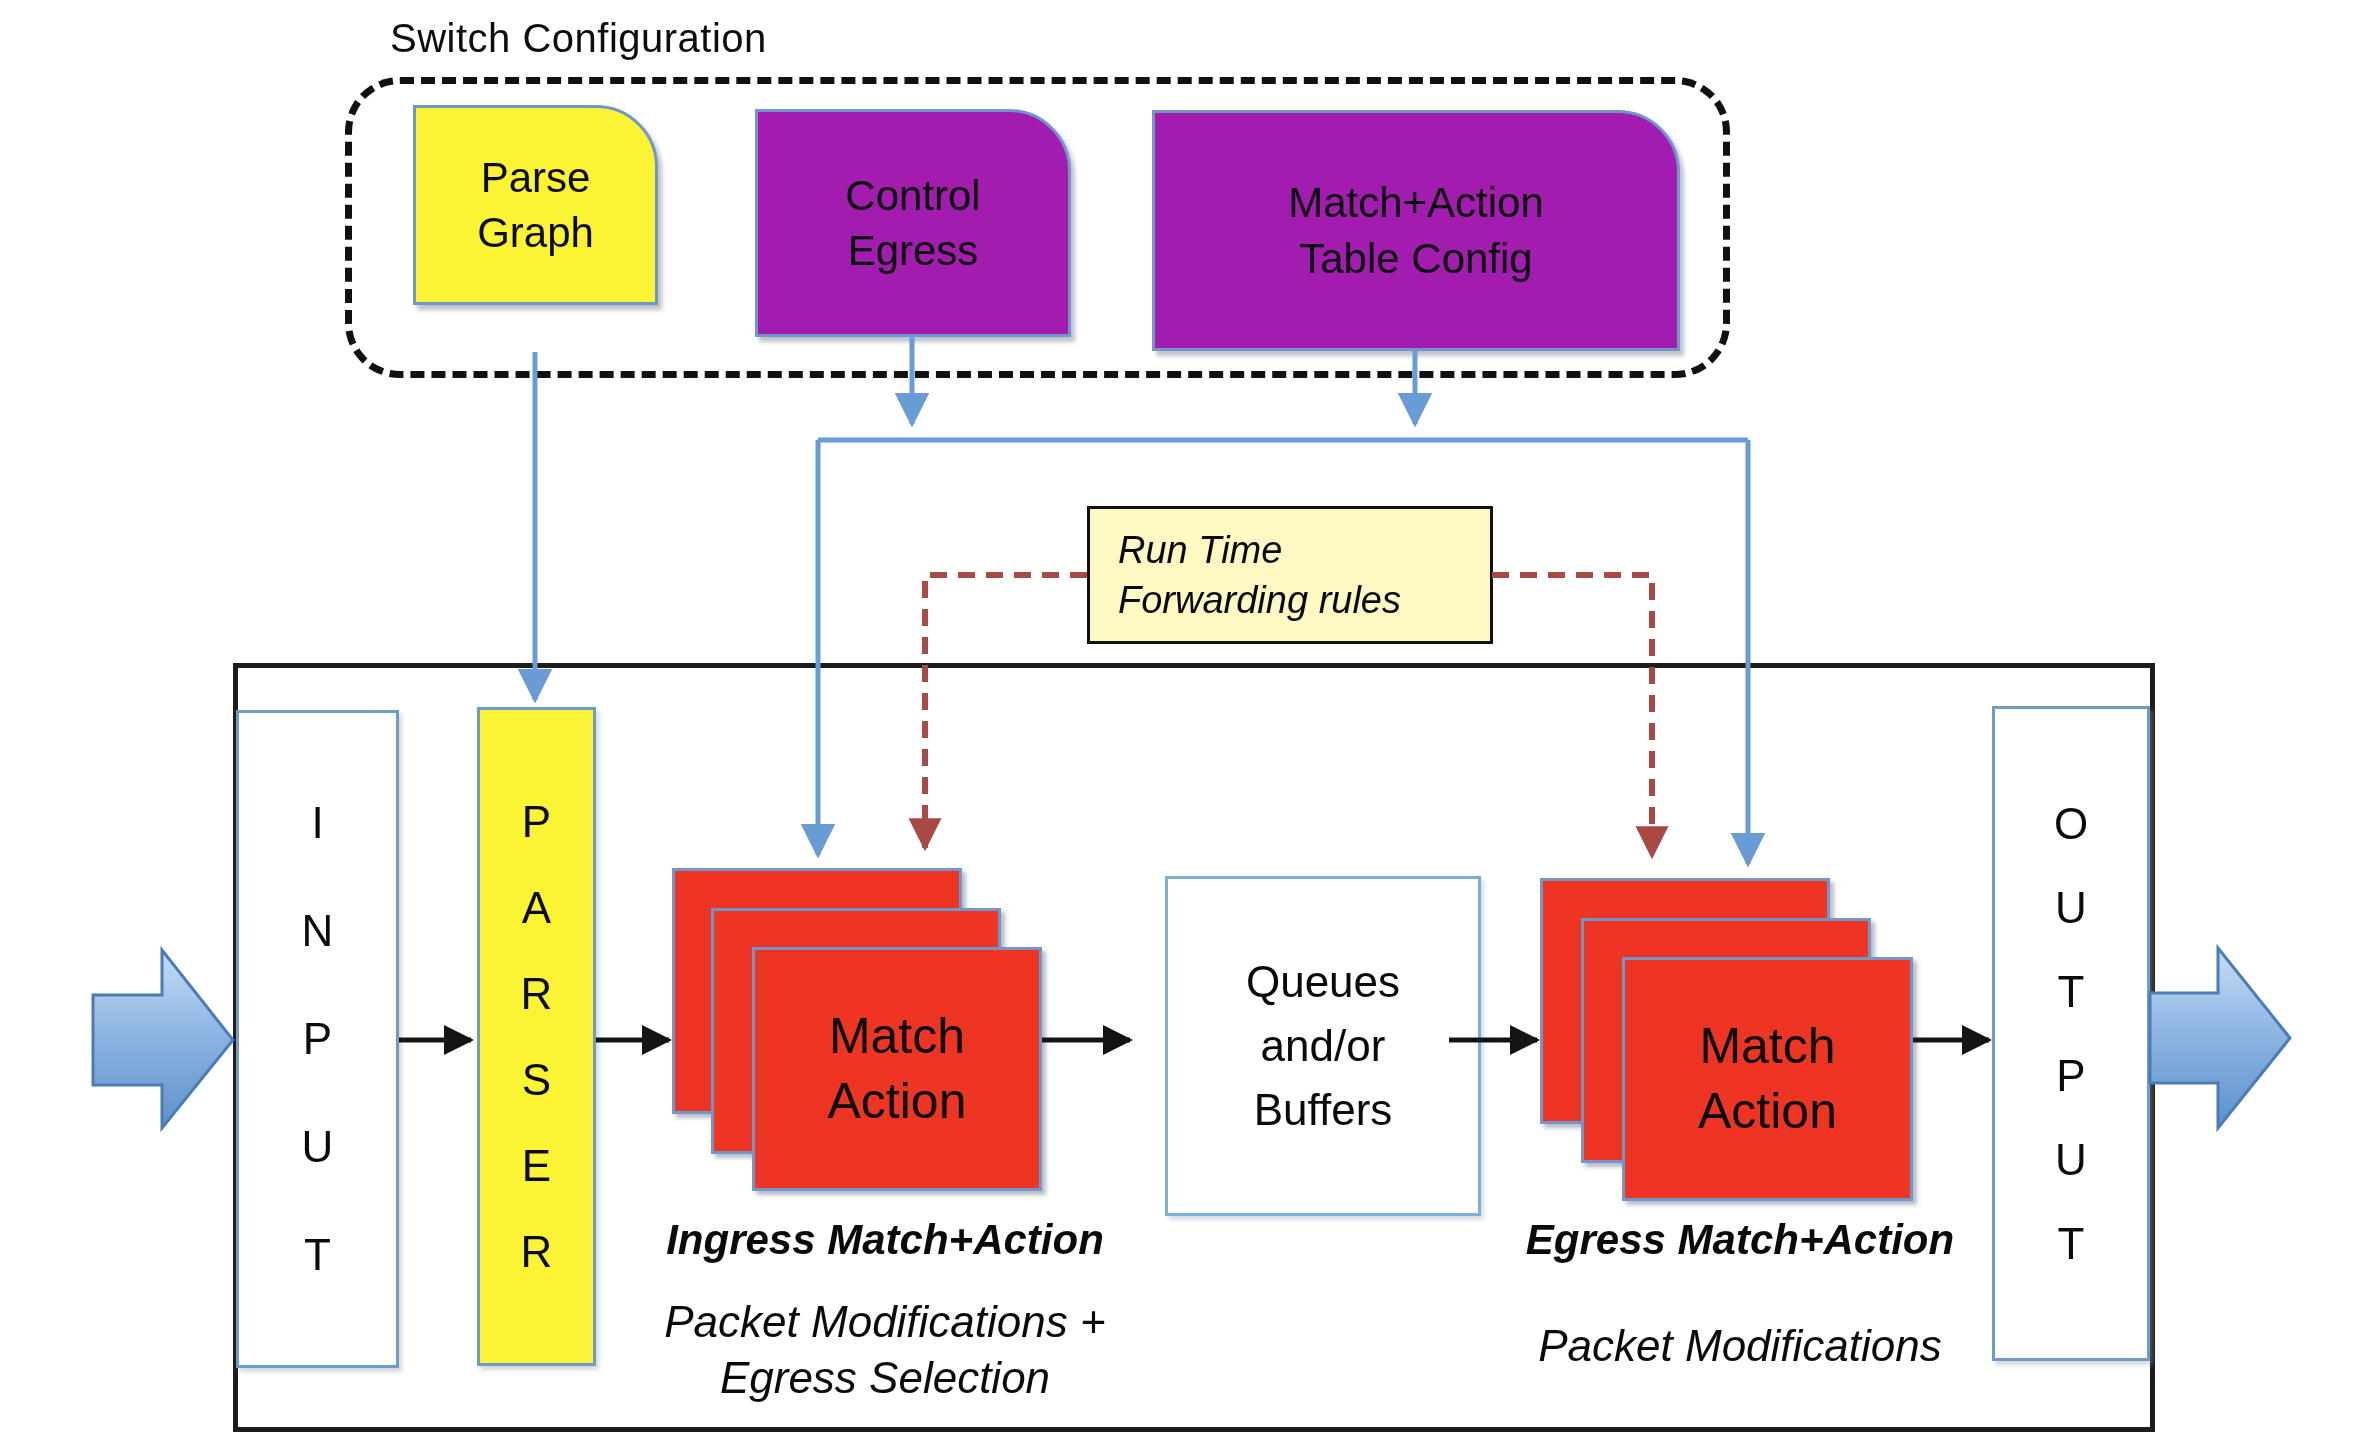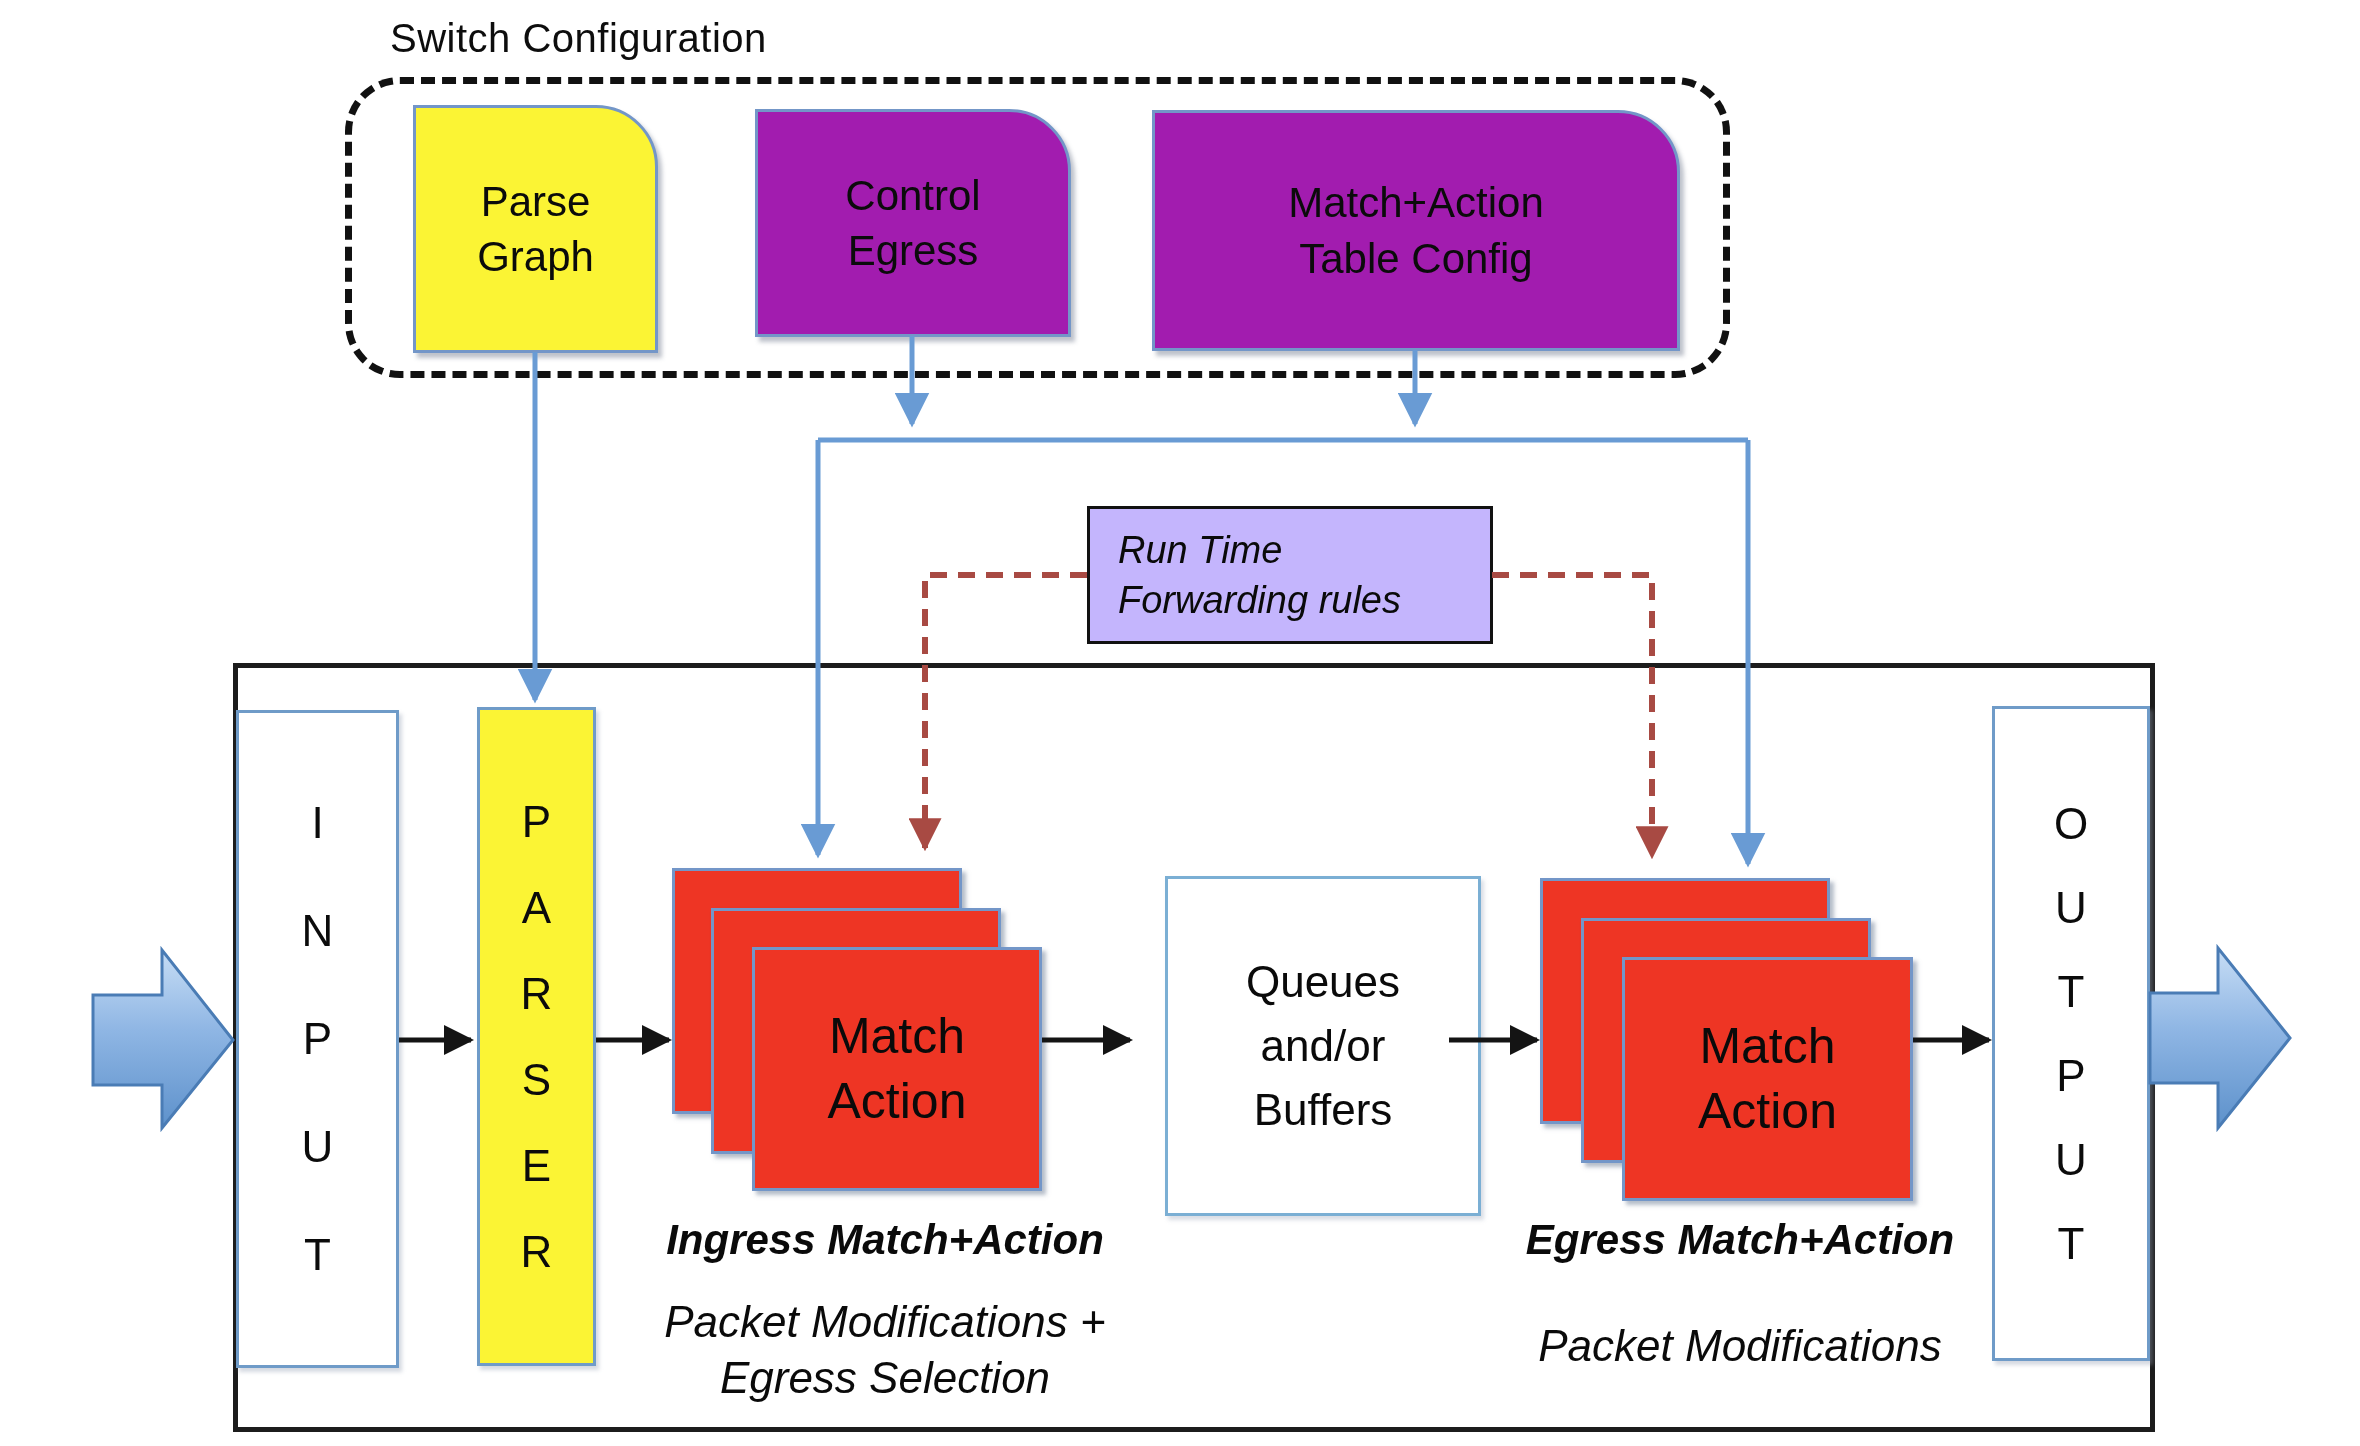--- a/index.html
+++ b/index.html
@@ -12,25 +12,25 @@
   .config-group{left:345px;top:77px;width:1385px;height:301px;
                 border:7px dashed #111;border-radius:55px;background:transparent;}
 
   .doc{display:flex;align-items:center;justify-content:center;text-align:center;
        border:3px solid #7396C8;border-radius:0 62px 0 0;
        box-shadow:4px 5px 4px rgba(110,120,140,0.45);}
   .doc .doc-label{font-size:42px;line-height:1.32;color:#0b0b0b;}
   .yellow{background:#FBF434;}
   .red{background:#a21caf;}
 
-  .parse-box{left:413px;top:105px;width:245px;height:248px;}
+  .parse-box{left:413px;top:105px;width:245px;height:200px;}
   .control-box{left:755px;top:109px;width:316px;height:228px;}
   .table-box{left:1152px;top:110px;width:528px;height:241px;}
 
-  .runtime{left:1087px;top:506px;width:406px;height:138px;background:#c4b5fd;
+  .runtime{left:1087px;top:506px;width:406px;height:138px;background:#fef9c3;
            border:3px solid #111;display:flex;flex-direction:column;justify-content:center;
            padding-left:28px;font-style:italic;font-size:38px;line-height:1.32;color:#0a0a0a;}
 
   .switch-outer{left:233px;top:663px;width:1922px;height:769px;border:5px solid #1c1c1c;background:transparent;}
 
   .port{background:#fff;border:3px solid #6F9BC8;box-shadow:3px 4px 4px rgba(150,160,180,0.4);}
   .input-port{left:236px;top:710px;width:163px;height:658px;}
   .parser-port{left:477px;top:707px;width:119px;height:659px;background:#FBF434;}
   .output-port{left:1992px;top:706px;width:158px;height:655px;}
 

